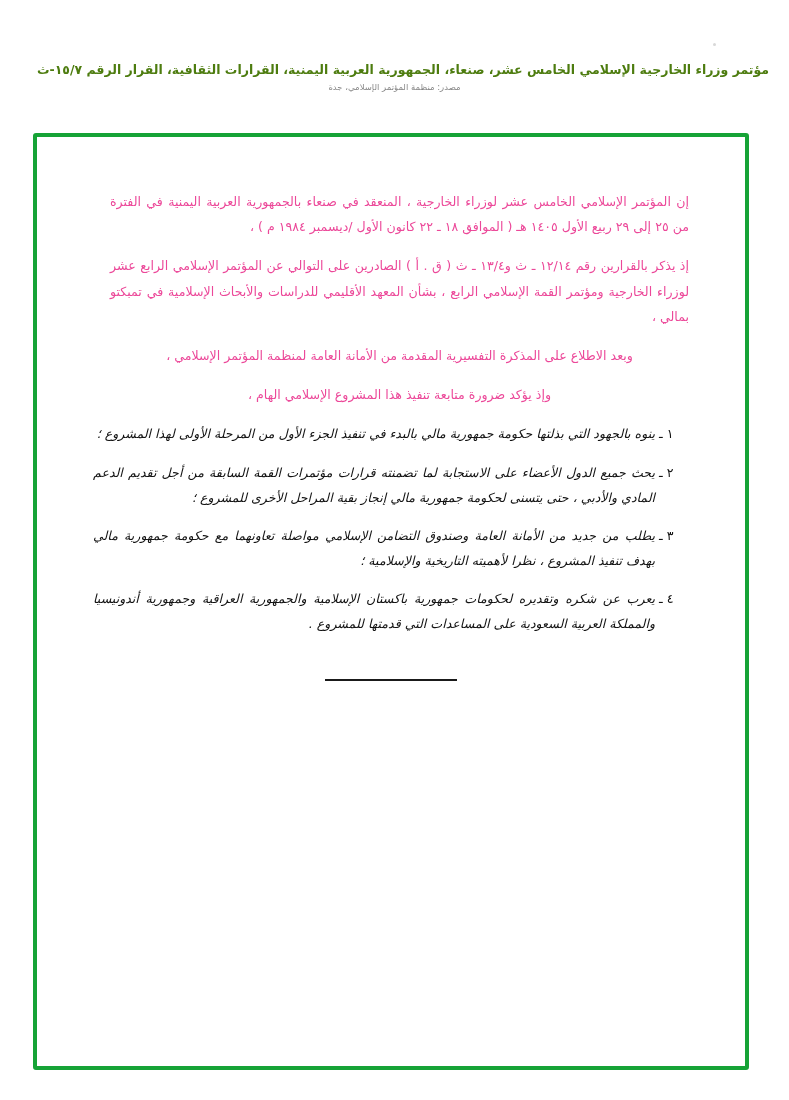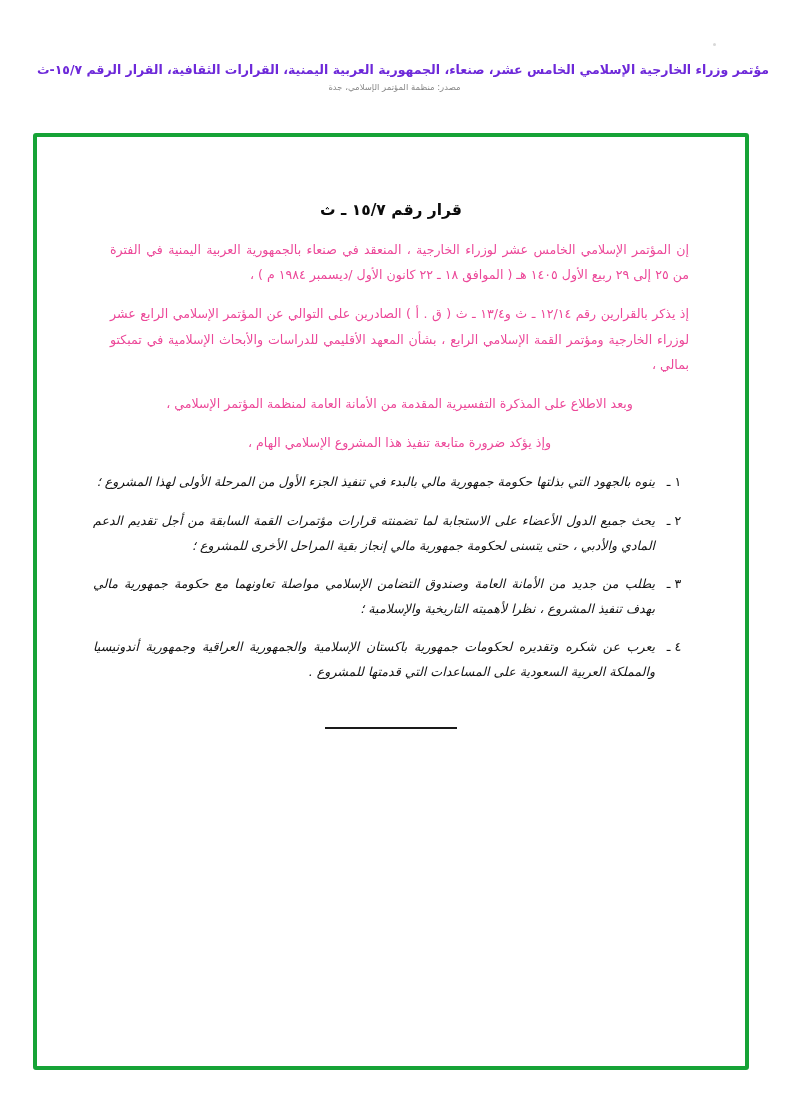--- a/index.html
+++ b/index.html
@@ -28,21 +28,21 @@
     left: 0;
     right: 0;
     text-align: center;
     direction: rtl;
   }
   .doc-header .header-line {
     font-family: "DejaVu Sans", sans-serif;
     font-weight: bold;
     font-size: 12.5px;
     line-height: 1.35;
-    color: #6d28d9;
+    color: #4d7c0f;
     letter-spacing: 0px;
     padding-left: 17px;
   }
   .doc-header .header-sub {
     margin-top: 3px;
     font-size: 8.5px;
     font-weight: normal;
     color: #5d5d5d;
     opacity: .75;
     letter-spacing: 1.2px;
@@ -109,21 +109,21 @@
     display: flex;
     flex-direction: row;
     align-items: flex-start;
     margin: 0 0 13px 0;
   }
   .clause .num {
     flex: 0 0 auto;
     width: 30px;
     font-size: 12.6px;
     line-height: 2.0;
-    text-align: center;
+    text-align: left;
     padding-left: 4px;
     color: #121212;
     white-space: nowrap;
   }
   .clause .txt {
     flex: 1 1 auto;
     font-size: 12.6px;
     line-height: 2.0;
     text-align: justify;
     color: #121212;
@@ -157,21 +157,20 @@
 <div class="page">
 
   <div class="doc-header">
     <div class="header-line">مؤتمر وزراء الخارجية الإسلامي الخامس عشر، صنعاء، الجمهورية العربية اليمنية، القرارات الثقافية، القرار الرقم ١٥/٧-ث</div>
     <div class="header-sub">مصدر: منظمة المؤتمر الإسلامي، جدة</div>
   </div>
 
   <div class="frame">
     <div class="frame-inner">
 
-      <div class="res-number">قرار رقم ١٥/٧ ـ ث</div>
 
       <p class="para">إن المؤتمر الإسلامي الخامس عشر لوزراء الخارجية ، المنعقد في صنعاء بالجمهورية العربية اليمنية في الفترة من ٢٥ إلى ٢٩ ربيع الأول ١٤٠٥ هـ ( الموافق ١٨ ـ ٢٢ كانون الأول /ديسمبر ١٩٨٤ م ) ،</p>
       <p class="para">إذ يذكر بالقرارين رقم ١٢/١٤ ـ ث و١٣/٤ ـ ث ( ق . أ ) الصادرين على التوالي عن المؤتمر الإسلامي الرابع عشر لوزراء الخارجية ومؤتمر القمة الإسلامي الرابع ، بشأن المعهد الأقليمي للدراسات والأبحاث الإسلامية في تمبكتو بمالي ،</p>
       <p class="para short">وبعد الاطلاع على المذكرة التفسيرية المقدمة من الأمانة العامة لمنظمة المؤتمر الإسلامي ،</p>
       <p class="para short">وإذ يؤكد ضرورة متابعة تنفيذ هذا المشروع الإسلامي الهام ،</p>
 
       <div class="clause">
         <div class="num">١ ـ</div>
         <div class="txt">ينوه بالجهود التي بذلتها حكومة جمهورية مالي بالبدء في تنفيذ الجزء الأول من المرحلة الأولى لهذا المشروع ؛</div>
       </div>

